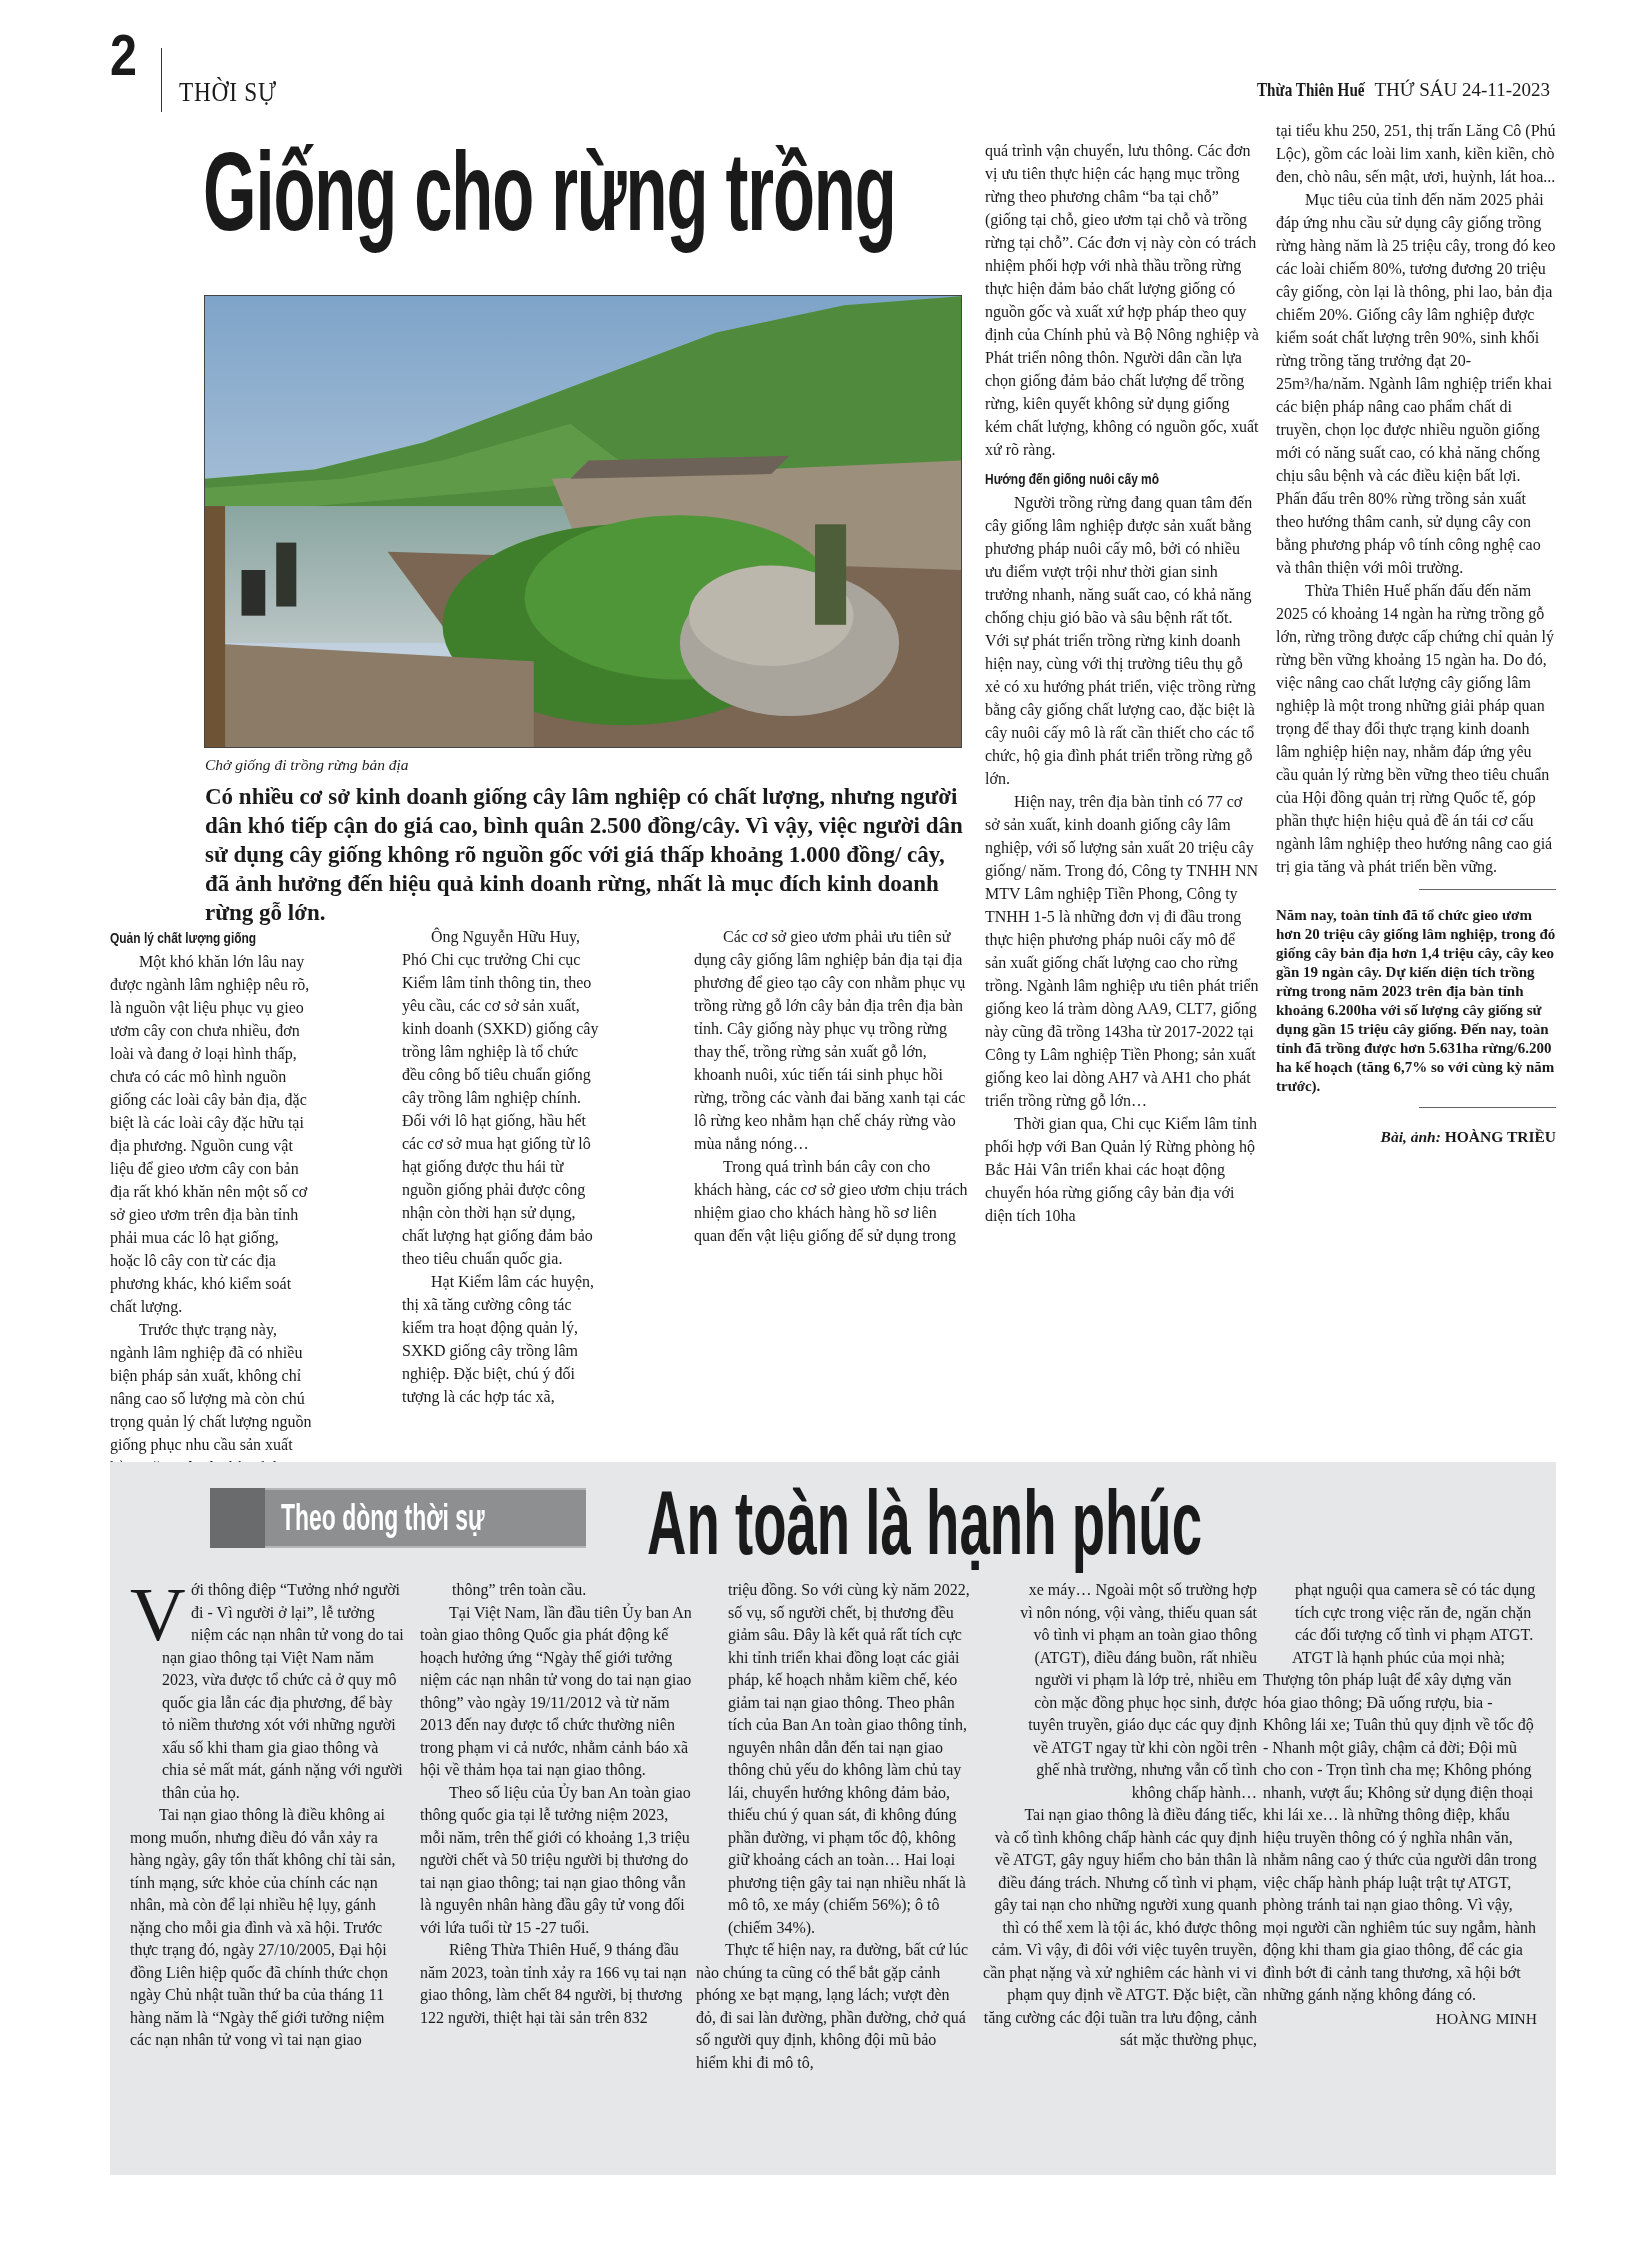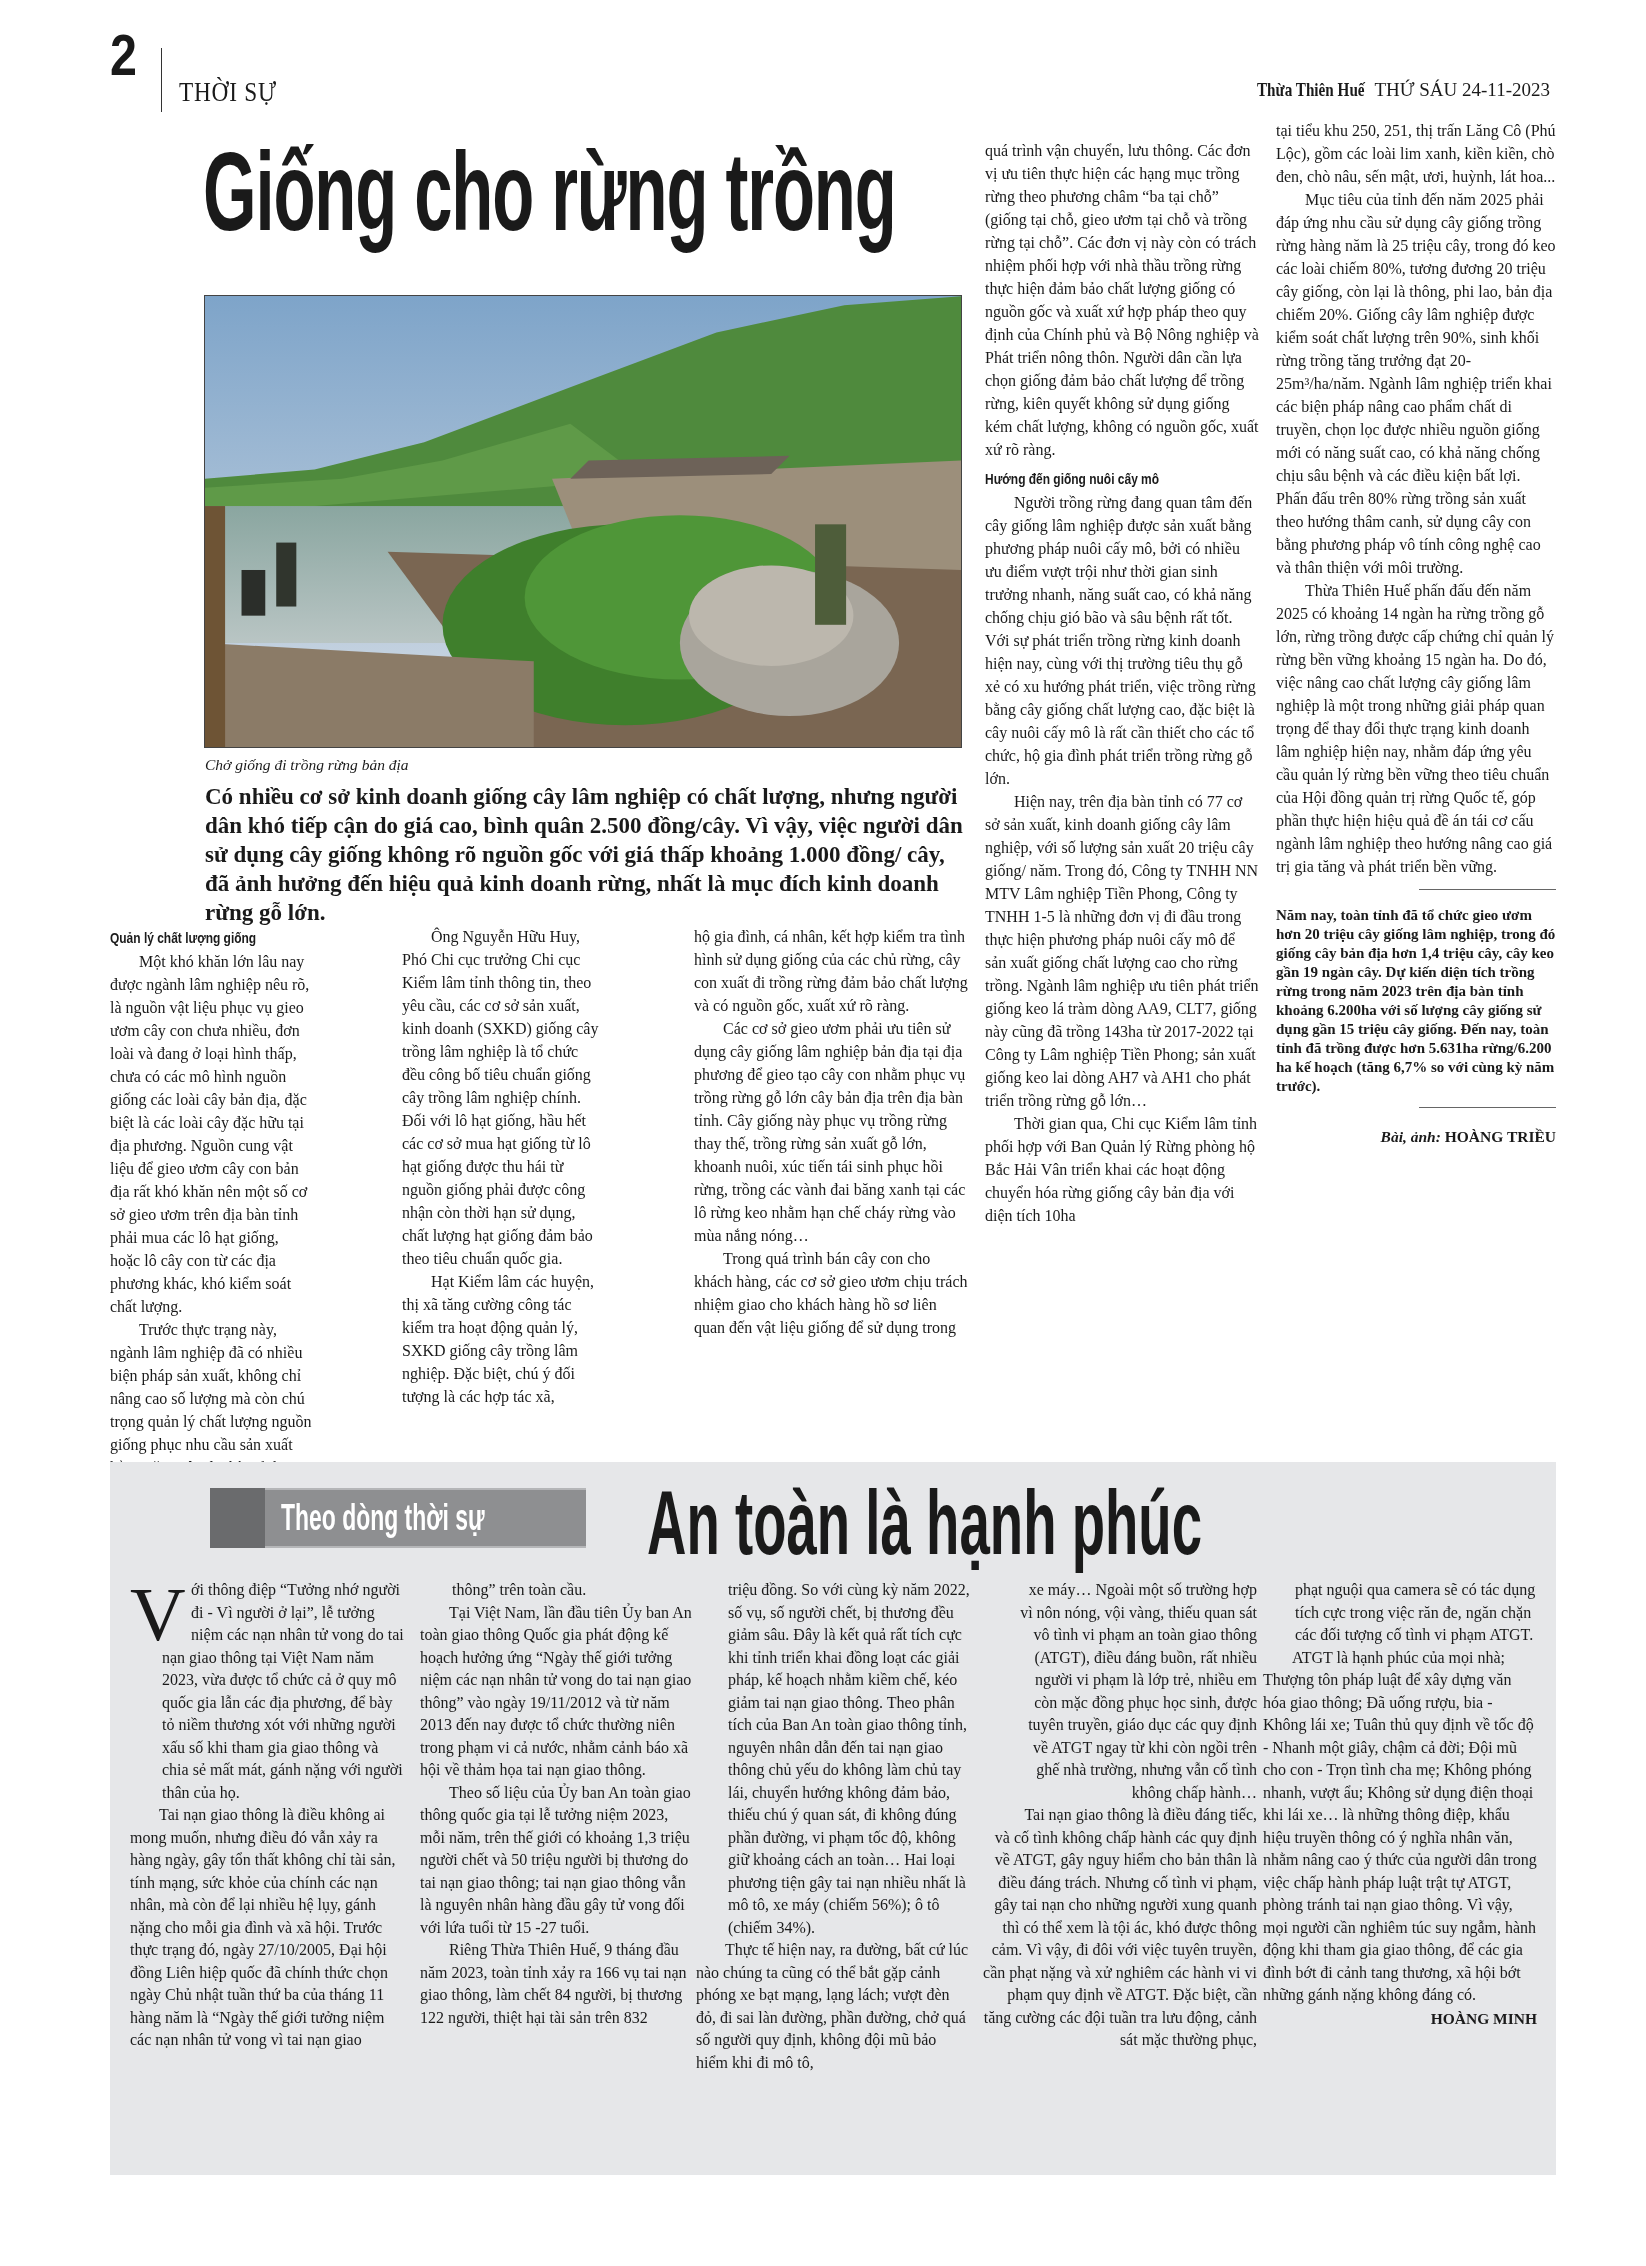--- a/index.html
+++ b/index.html
@@ -81,21 +81,20 @@
 <div class="abs col" style="left:110px; top:925px; width:203px;">
   <div class="subhead">Quản lý chất lượng giống</div>
   <p>Một khó khăn lớn lâu nay được ngành lâm nghiệp nêu rõ, là nguồn vật liệu phục vụ gieo ươm cây con chưa nhiều, đơn loài và đang ở loại hình thấp, chưa có các mô hình nguồn giống các loài cây bản địa, đặc biệt là các loài cây đặc hữu tại địa phương. Nguồn cung vật liệu để gieo ươm cây con bản địa rất khó khăn nên một số cơ sở gieo ươm trên địa bàn tỉnh phải mua các lô hạt giống, hoặc lô cây con từ các địa phương khác, khó kiểm soát chất lượng.</p>
   <p>Trước thực trạng này, ngành lâm nghiệp đã có nhiều biện pháp sản xuất, không chỉ nâng cao số lượng mà còn chú trọng quản lý chất lượng nguồn giống phục nhu cầu sản xuất hằng năm trên địa bàn tỉnh. Đồng thời, tập trung ưu</p>
 </div>
 <div class="abs col" style="left:402px; top:925px; width:203px;">
   <p>Ông Nguyễn Hữu Huy, Phó Chi cục trưởng Chi cục Kiểm lâm tỉnh thông tin, theo yêu cầu, các cơ sở sản xuất, kinh doanh (SXKD) giống cây trồng lâm nghiệp là tổ chức đều công bố tiêu chuẩn giống cây trồng lâm nghiệp chính. Đối với lô hạt giống, hầu hết các cơ sở mua hạt giống từ lô hạt giống được thu hái từ nguồn giống phải được công nhận còn thời hạn sử dụng, chất lượng hạt giống đảm bảo theo tiêu chuẩn quốc gia.</p>
   <p>Hạt Kiểm lâm các huyện, thị xã tăng cường công tác kiểm tra hoạt động quản lý, SXKD giống cây trồng lâm nghiệp. Đặc biệt, chú ý đối tượng là các hợp tác xã,</p>
 </div>
 <div class="abs col" style="left:694px; top:925px; width:274px;">
-  <p class="noind">hộ gia đình, cá nhân, kết hợp kiểm tra tình hình sử dụng giống của các chủ rừng, cây con xuất đi trồng rừng đảm bảo chất lượng và có nguồn gốc, xuất xứ rõ ràng.</p>
   <p>Các cơ sở gieo ươm phải ưu tiên sử dụng cây giống lâm nghiệp bản địa tại địa phương để gieo tạo cây con nhằm phục vụ trồng rừng gỗ lớn cây bản địa trên địa bàn tỉnh. Cây giống này phục vụ trồng rừng thay thế, trồng rừng sản xuất gỗ lớn, khoanh nuôi, xúc tiến tái sinh phục hồi rừng, trồng các vành đai băng xanh tại các lô rừng keo nhằm hạn chế cháy rừng vào mùa nắng nóng…</p>
   <p>Trong quá trình bán cây con cho khách hàng, các cơ sở gieo ươm chịu trách nhiệm giao cho khách hàng hồ sơ liên quan đến vật liệu giống để sử dụng trong</p>
 </div>
 <div class="abs col" style="left:985px; top:119px; width:274px;margin-top:20px;">
   <p class="noind">quá trình vận chuyển, lưu thông. Các đơn vị ưu tiên thực hiện các hạng mục trồng rừng theo phương châm “ba tại chỗ” (giống tại chỗ, gieo ươm tại chỗ và trồng rừng tại chỗ”. Các đơn vị này còn có trách nhiệm phối hợp với nhà thầu trồng rừng thực hiện đảm bảo chất lượng giống có nguồn gốc và xuất xứ hợp pháp theo quy định của Chính phủ và Bộ Nông nghiệp và Phát triển nông thôn. Người dân cần lựa chọn giống đảm bảo chất lượng để trồng rừng, kiên quyết không sử dụng giống kém chất lượng, không có nguồn gốc, xuất xứ rõ ràng.</p>
   <div class="subhead" style="margin-top:7.3px;">Hướng đến giống nuôi cấy mô</div>
   <p>Người trồng rừng đang quan tâm đến cây giống lâm nghiệp được sản xuất bằng phương pháp nuôi cấy mô, bởi có nhiều ưu điểm vượt trội như thời gian sinh trưởng nhanh, năng suất cao, có khả năng chống chịu gió bão và sâu bệnh rất tốt. Với sự phát triển trồng rừng kinh doanh hiện nay, cùng với thị trường tiêu thụ gỗ xẻ có xu hướng phát triển, việc trồng rừng bằng cây giống chất lượng cao, đặc biệt là cây nuôi cấy mô là rất cần thiết cho các tổ chức, hộ gia đình phát triển trồng rừng gỗ lớn.</p>
   <p>Hiện nay, trên địa bàn tỉnh có 77 cơ sở sản xuất, kinh doanh giống cây lâm nghiệp, với số lượng sản xuất 20 triệu cây giống/ năm. Trong đó, Công ty TNHH NN MTV Lâm nghiệp Tiền Phong, Công ty TNHH 1-5 là những đơn vị đi đầu trong thực hiện phương pháp nuôi cấy mô để sản xuất giống chất lượng cao cho rừng trồng. Ngành lâm nghiệp ưu tiên phát triển giống keo lá tràm dòng AA9, CLT7, giống này cũng đã trồng 143ha từ 2017-2022 tại Công ty Lâm nghiệp Tiền Phong; sản xuất giống keo lai dòng AH7 và AH1 cho phát triển trồng rừng gỗ lớn…</p>
   <p>Thời gian qua, Chi cục Kiểm lâm tỉnh phối hợp với Ban Quản lý Rừng phòng hộ Bắc Hải Vân triển khai các hoạt động chuyển hóa rừng giống cây bản địa với diện tích 10ha</p>
 </div>
@@ -133,15 +132,15 @@
   <p class="noind">triệu đồng. So với cùng kỳ năm 2022, số vụ, số người chết, bị thương đều giảm sâu. Đây là kết quả rất tích cực khi tỉnh triển khai đồng loạt các giải pháp, kế hoạch nhằm kiềm chế, kéo giảm tai nạn giao thông. Theo phân tích của Ban An toàn giao thông tỉnh, nguyên nhân dẫn đến tai nạn giao thông chủ yếu do không làm chủ tay lái, chuyển hướng không đảm bảo, thiếu chú ý quan sát, đi không đúng phần đường, vi phạm tốc độ, không giữ khoảng cách an toàn… Hai loại phương tiện gây tai nạn nhiều nhất là mô tô, xe máy (chiếm 56%); ô tô (chiếm 34%).</p>
   <p>Thực tế hiện nay, ra đường, bất cứ lúc nào chúng ta cũng có thể bắt gặp cảnh phóng xe bạt mạng, lạng lách; vượt đèn đỏ, đi sai làn đường, phần đường, chở quá số người quy định, không đội mũ bảo hiểm khi đi mô tô,</p>
 </div>
 <div class="abs col2" style="left:983px; top:1579px; width:274px;text-align:right;">
   <p class="noind">xe máy… Ngoài một số trường hợp vì nôn nóng, vội vàng, thiếu quan sát vô tình vi phạm an toàn giao thông (ATGT), điều đáng buồn, rất nhiều người vi phạm là lớp trẻ, nhiều em còn mặc đồng phục học sinh, được tuyên truyền, giáo dục các quy định về ATGT ngay từ khi còn ngồi trên ghế nhà trường, nhưng vẫn cố tình không chấp hành…</p>
   <p>Tai nạn giao thông là điều đáng tiếc, và cố tình không chấp hành các quy định về ATGT, gây nguy hiểm cho bản thân là điều đáng trách. Nhưng cố tình vi phạm, gây tai nạn cho những người xung quanh thì có thể xem là tội ác, khó được thông cảm. Vì vậy, đi đôi với việc tuyên truyền, cần phạt nặng và xử nghiêm các hành vi vi phạm quy định về ATGT. Đặc biệt, cần tăng cường các đội tuần tra lưu động, cảnh sát mặc thường phục,</p>
 </div>
 <div class="abs col2" style="left:1263px; top:1579px; width:274px;">
   <p class="noind">phạt nguội qua camera sẽ có tác dụng tích cực trong việc răn đe, ngăn chặn các đối tượng cố tình vi phạm ATGT.</p>
   <p>ATGT là hạnh phúc của mọi nhà; Thượng tôn pháp luật để xây dựng văn hóa giao thông; Đã uống rượu, bia - Không lái xe; Tuân thủ quy định về tốc độ - Nhanh một giây, chậm cả đời; Đội mũ cho con - Trọn tình cha mẹ; Không phóng nhanh, vượt ẩu; Không sử dụng điện thoại khi lái xe… là những thông điệp, khẩu hiệu truyền thông có ý nghĩa nhân văn, nhằm nâng cao ý thức của người dân trong việc chấp hành pháp luật trật tự ATGT, phòng tránh tai nạn giao thông. Vì vậy, mọi người cần nghiêm túc suy ngẫm, hành động khi tham gia giao thông, để các gia đình bớt đi cảnh tang thương, xã hội bớt những gánh nặng không đáng có.</p>
-  <div class="byline" style="font-weight:bold; margin-top:1.8px;">HOÀNG MINH</div>
+  <div class="byline" style="font-weight:normal; margin-top:1.8px;">HOÀNG MINH</div>
 </div>
 
 
 </body></html>

